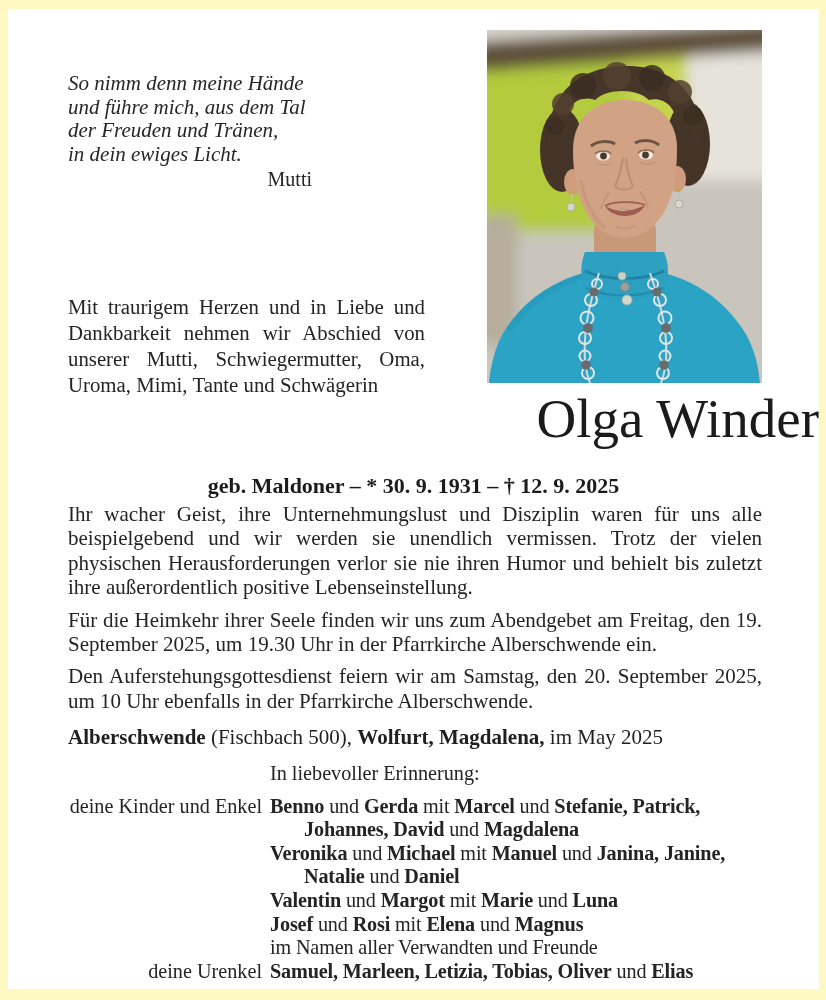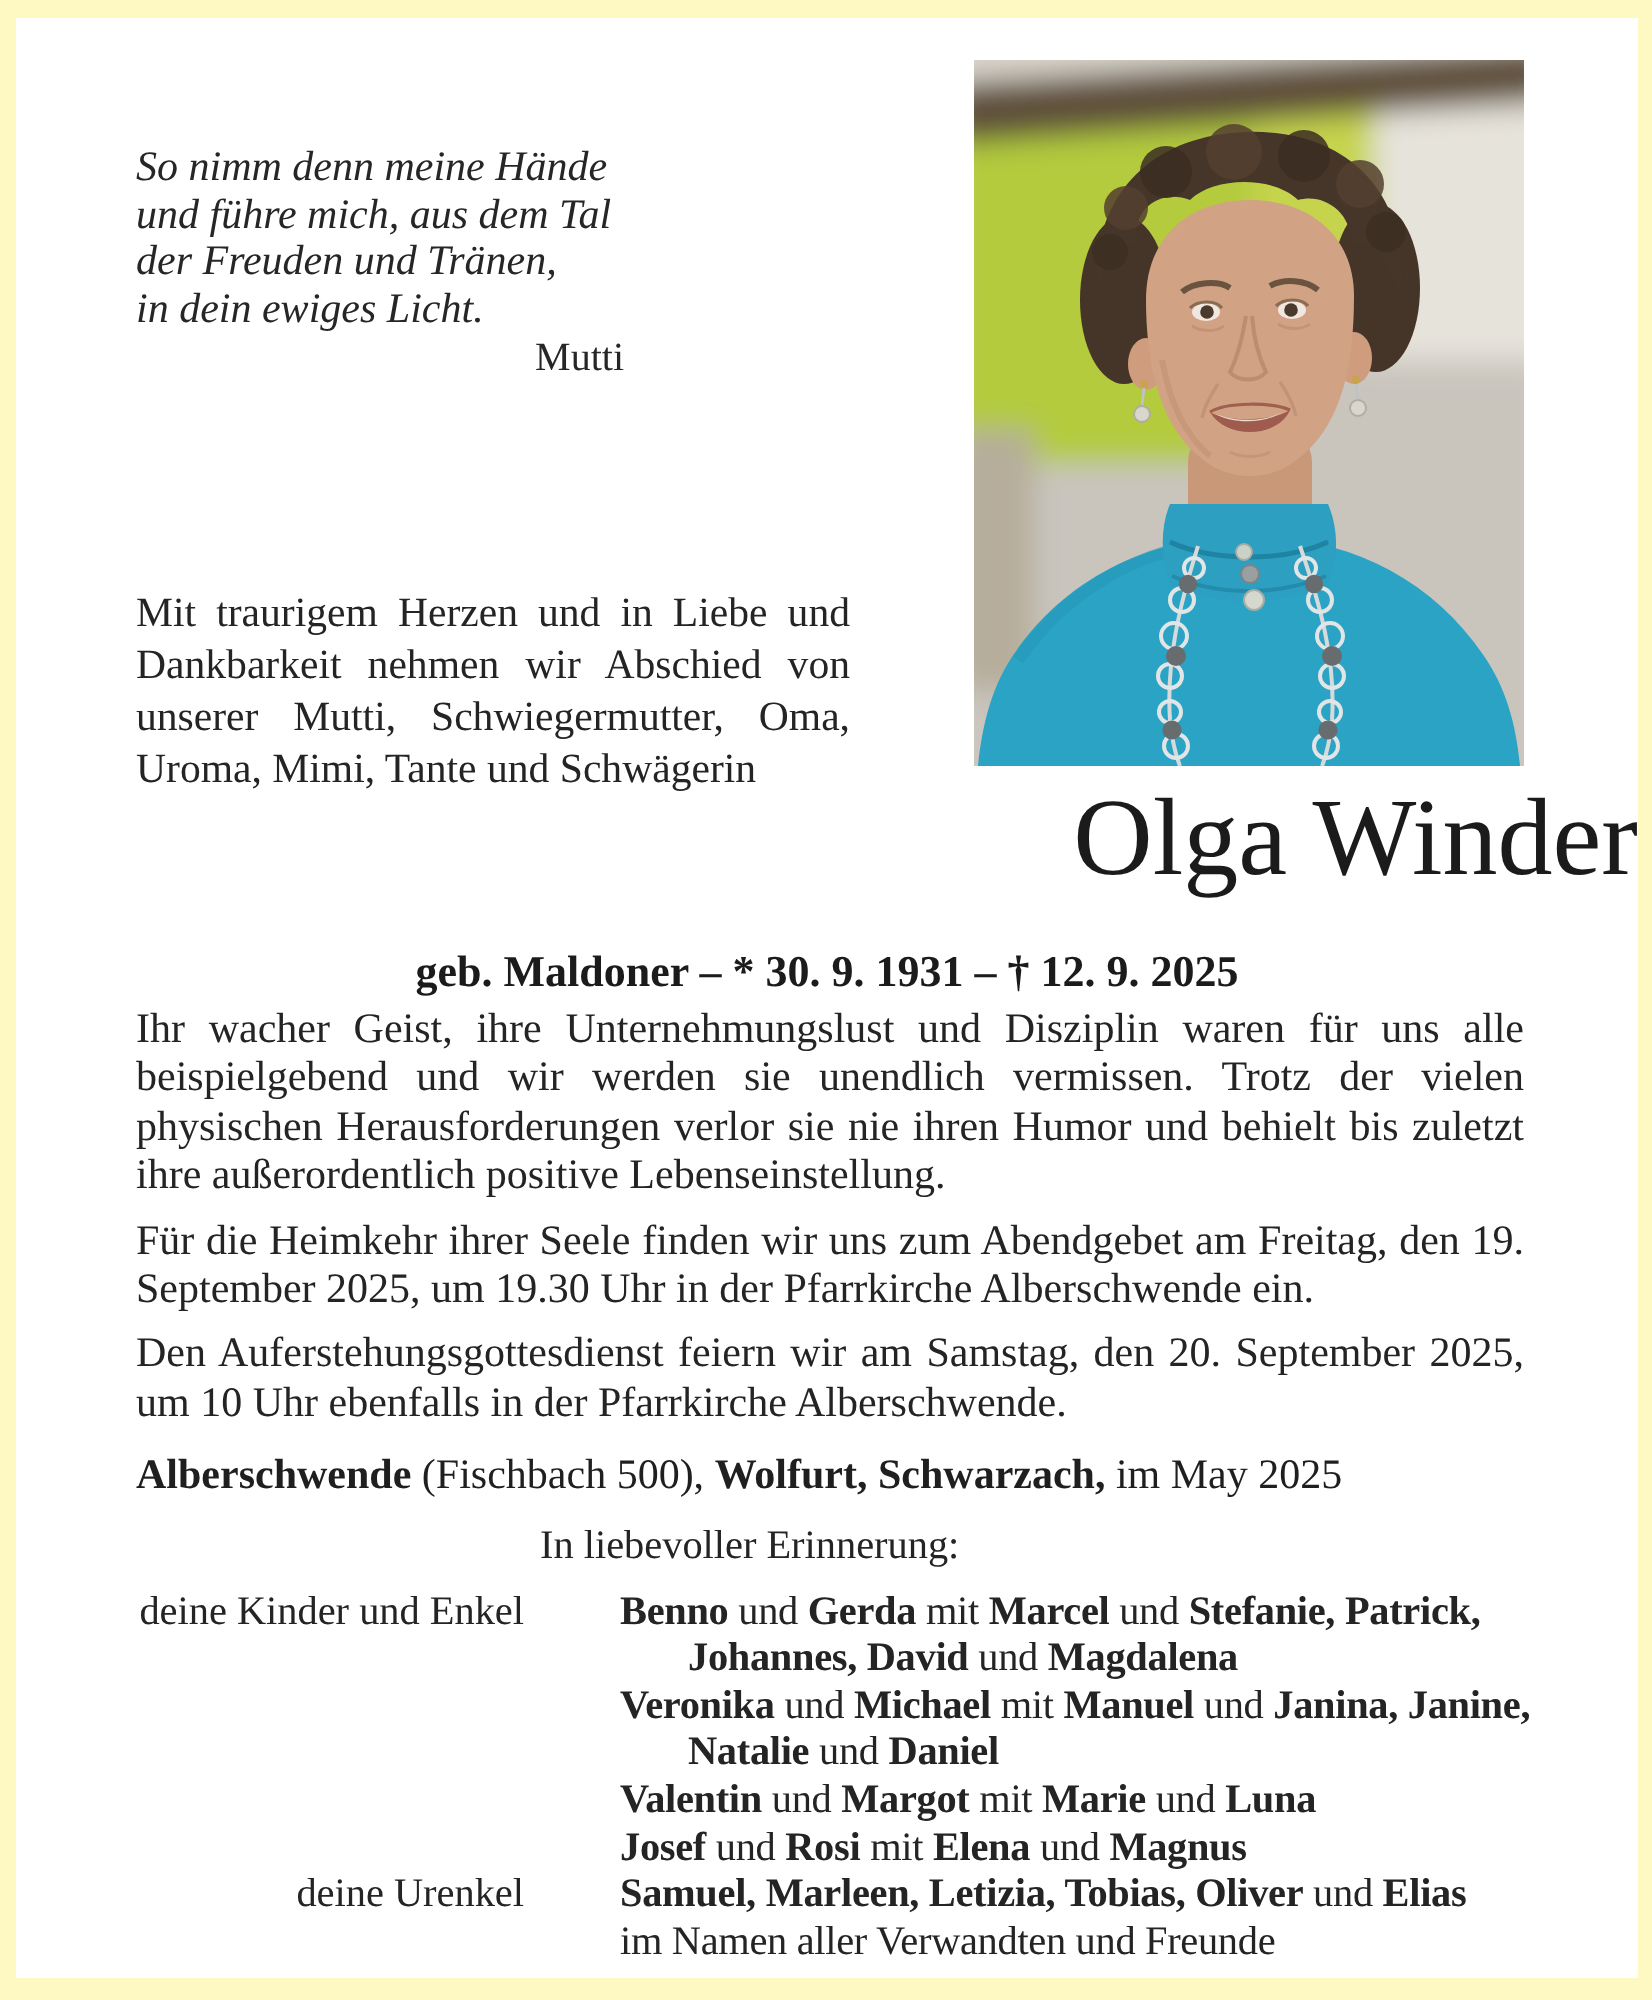--- a/index.html
+++ b/index.html
@@ -47,21 +47,21 @@
 
   .location{
     position:absolute;left:68px;top:724px;width:700px;
     font-size:21px;line-height:26px;white-space:nowrap;color:#1f1f1f;
   }
 
   .memorial{position:absolute;left:57px;top:762px;width:714px;font-size:20.2px;line-height:23.6px;color:#242424;}
   .mem-title{margin:0 0 9px 213px;}
   .mem-row{display:flex;}
   .mem-label{flex:0 0 205px;text-align:right;padding-right:8px;white-space:nowrap;}
-  .mem-names{flex:1;white-space:nowrap;letter-spacing:-0.15px;margin-left:40px;}
+  .mem-names{flex:1;white-space:nowrap;letter-spacing:-0.15px;}
   .mem-names.indent{padding-left:34px;}
   .b{font-weight:700;}
 </style>
 </head>
 <body>
 
 <div class="sheet">
   <div class="paper"></div>
 
   <div class="quote">So nimm denn meine Hände
@@ -177,21 +177,21 @@
 
   <div class="name">Olga Winder</div>
   <div class="dates">geb. Maldoner – * 30. 9. 1931 – † 12. 9. 2025</div>
 
   <div class="paras">
     <p>Ihr wacher Geist, ihre Unternehmungslust und Disziplin waren für uns alle beispielgebend und wir werden sie unendlich vermissen. Trotz der vielen physischen Herausforderungen verlor sie nie ihren Humor und behielt bis zuletzt ihre außerordentlich positive Lebenseinstellung.</p>
     <p>Für die Heimkehr ihrer Seele finden wir uns zum Abendgebet am Freitag, den 19. September 2025, um 19.30 Uhr in der Pfarrkirche Alberschwende ein.</p>
     <p>Den Auferstehungsgottesdienst feiern wir am Samstag, den 20. September 2025, um 10 Uhr ebenfalls in der Pfarrkirche Alberschwende.</p>
   </div>
 
-  <div class="location"><span class="b">Alberschwende</span><span> (Fischbach 500), </span><span class="b">Wolfurt, Schwarzach,</span><span> im May 2025</span></div>
+  <div class="location"><span class="b">Alberschwende</span><span> (Fischbach 500), </span><span class="b">Wolfurt, Magdalena,</span><span> im May 2025</span></div>
 
   <div class="memorial">
     <div class="mem-title">In liebevoller Erinnerung:</div>
     <div>
         <div class="mem-row">
           <div class="mem-label">deine Kinder und Enkel</div>
           <div class="mem-names"><span class="b">Benno</span><span> und </span><span class="b">Gerda</span><span> mit </span><span class="b">Marcel</span><span> und </span><span class="b">Stefanie, Patrick,</span></div>
         </div>
         <div class="mem-row">
           <div class="mem-label"></div>
@@ -207,22 +207,22 @@
         </div>
         <div class="mem-row">
           <div class="mem-label"></div>
           <div class="mem-names"><span class="b">Valentin</span><span> und </span><span class="b">Margot</span><span> mit </span><span class="b">Marie</span><span> und </span><span class="b">Luna</span></div>
         </div>
         <div class="mem-row">
           <div class="mem-label"></div>
           <div class="mem-names"><span class="b">Josef</span><span> und </span><span class="b">Rosi</span><span> mit </span><span class="b">Elena</span><span> und </span><span class="b">Magnus</span></div>
         </div>
         <div class="mem-row">
+          <div class="mem-label"></div>
+          <div class="mem-names"><span>im Namen aller Verwandten und Freunde</span></div>
+        </div>
+        <div class="mem-row">
           <div class="mem-label">deine Urenkel</div>
           <div class="mem-names"><span class="b">Samuel, Marleen, Letizia, Tobias, Oliver</span><span> und </span><span class="b">Elias</span></div>
-        </div>
-        <div class="mem-row">
-          <div class="mem-label"></div>
-          <div class="mem-names"><span>im Namen aller Verwandten und Freunde</span></div>
         </div>
       </div>
   </div>
 </div>
 
 </body></html>

